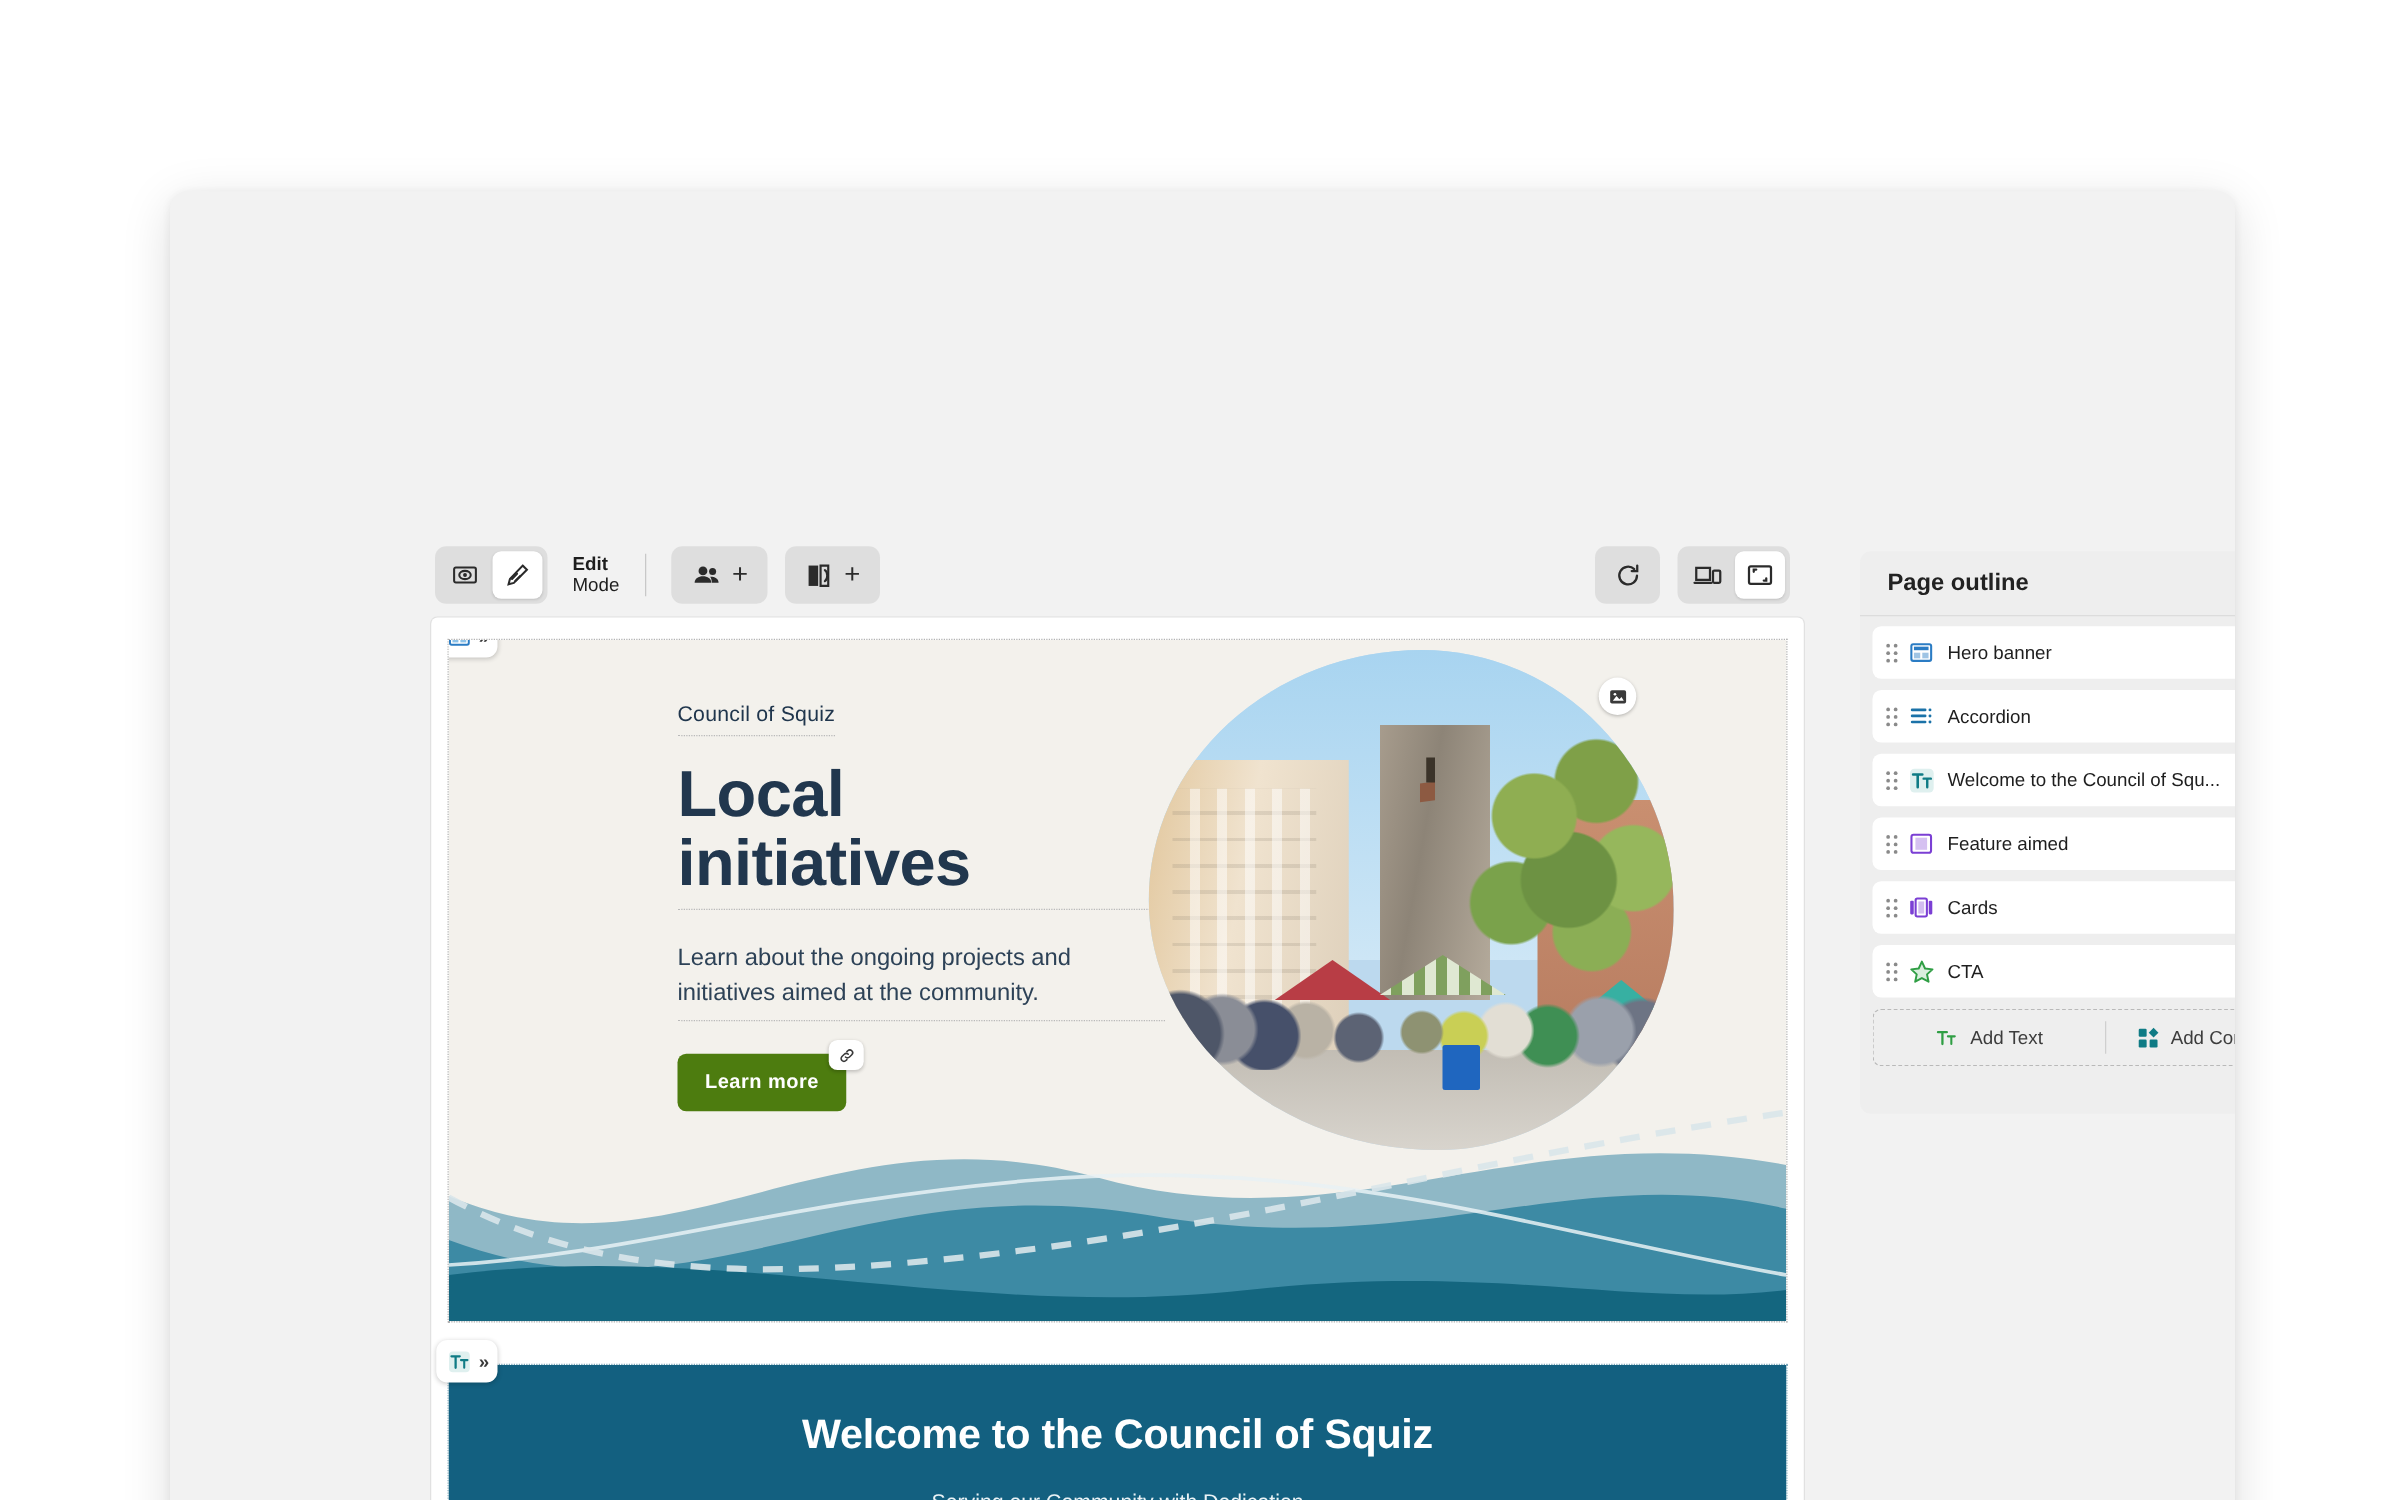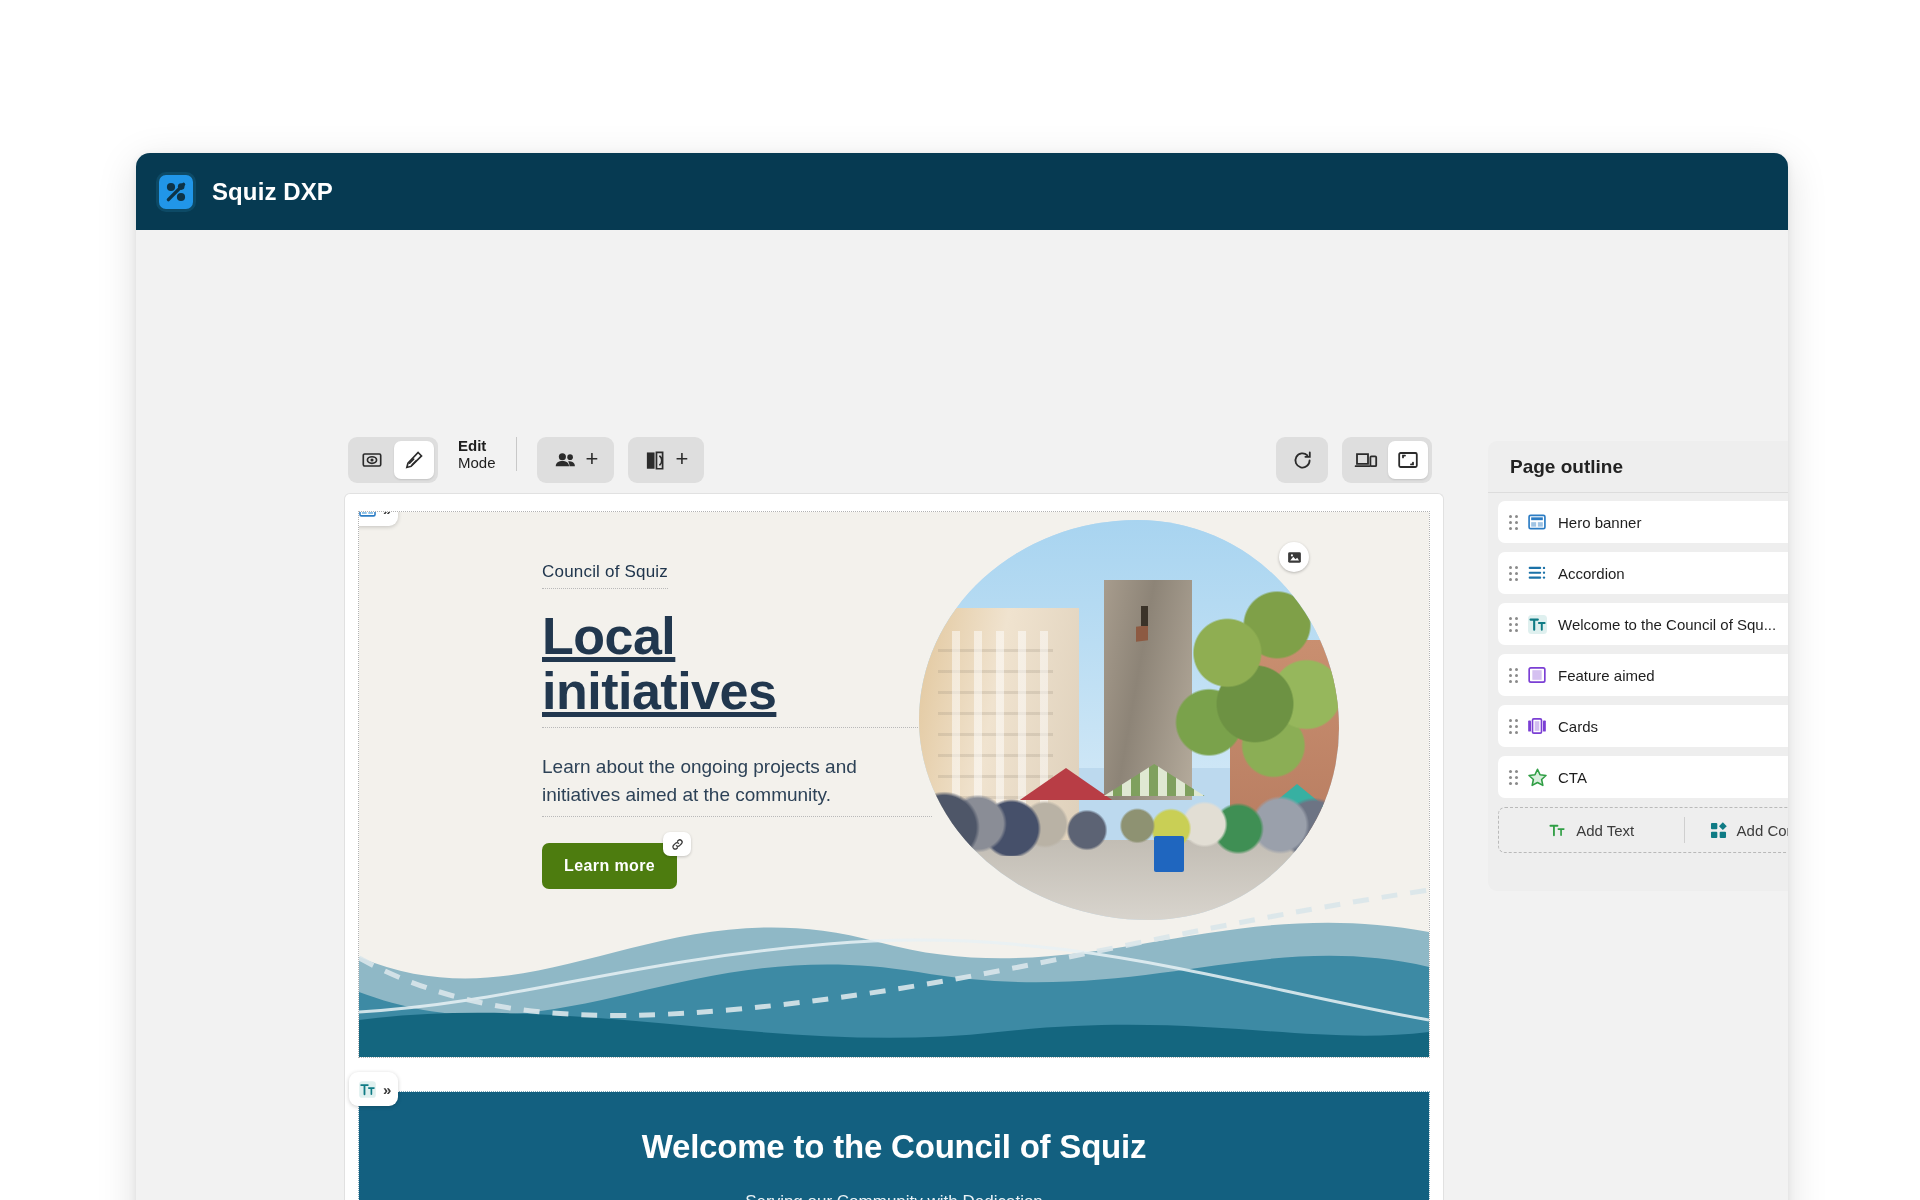--- a/index.html
+++ b/index.html
@@ -40,21 +40,21 @@
   }
   .logo-tile svg { display:block; }
   #app-title {
     color: #ffffff;
     font-size: 24px;
     font-weight: 600;
     letter-spacing: .1px;
   }
   #toolbar-left {
     position: absolute; left: 212px; top: 284px;
-    display: flex; align-items: flex-start; gap: 14px;
+    display: flex; align-items: center; gap: 14px;
   }
   #toolbar-right {
     position: absolute; left: 1140px; top: 284px;
     display: flex; align-items: center; gap: 14px;
   }
   .seg-group {
     display: flex; align-items: center;
     background: #dedede;
     border-radius: 9px;
     padding: 4px;
@@ -154,21 +154,20 @@
   }
   #hero-title {
     margin-top: 20px;
     font-size: 52px;
     line-height: 1.06;
     color: #21374e;
     font-weight: 600;
     letter-spacing: -.5px;
     padding-bottom: 8px;
     border-bottom: 1px dotted #b9b9b9;
-    text-decoration: underline;
   }
   #hero-desc {
     margin-top: 25px;
     font-size: 19px;
     line-height: 1.45;
     color: #2d4257;
     padding-bottom: 8px;
     border-bottom: 1px dotted #b9b9b9;
   }
   #hero-cta-wrap { position: relative; margin-top: 26px; display: inline-block; }
@@ -332,31 +331,20 @@
     display: flex; align-items:center; justify-content:center; gap: 9px;
     font-size: 15px; color: #3c3c3c; cursor: pointer;
   }
   .add-sep { width:1px; height: 26px; background:#cfcfcf; }
 </style>
 </head>
 <body>
 
 <div id="app-window">
 
-  <div id="topbar">
-    <div class="logo-tile">
-      <svg width="26" height="26" viewBox="0 0 26 26">
-        <circle cx="8" cy="8" r="4.1" fill="#0d3347"></circle>
-        <circle cx="18" cy="18" r="4.1" fill="#0d3347"></circle>
-        <path d="M20.6 5.4 L5.4 20.6" stroke="#0d3347" stroke-width="3.4" stroke-linecap="round" fill="none"></path>
-        <circle cx="18.2" cy="7.6" r="3.3" fill="#0d3347"></circle>
-      </svg>
-    </div>
-    <div id="app-title">Squiz DXP</div>
-  </div>
 
   <div id="toolbar-left">
 
     <div class="seg-group">
       <div class="seg-btn">
         <svg width="22" height="22" viewBox="0 0 24 24" fill="none" stroke="#2b2b2b" stroke-width="1.8">
           <rect x="2.5" y="5.5" width="19" height="13" rx="1.5"></rect>
           <ellipse cx="12" cy="12" rx="5" ry="3.6"></ellipse>
           <circle cx="12" cy="12" r="1.7" fill="#2b2b2b" stroke="none"></circle>
         </svg>

